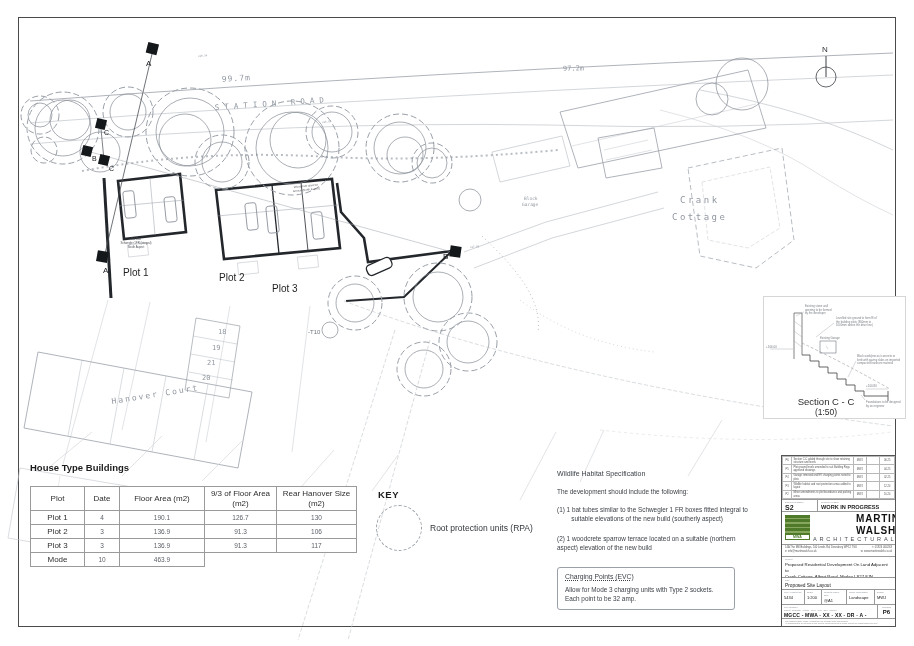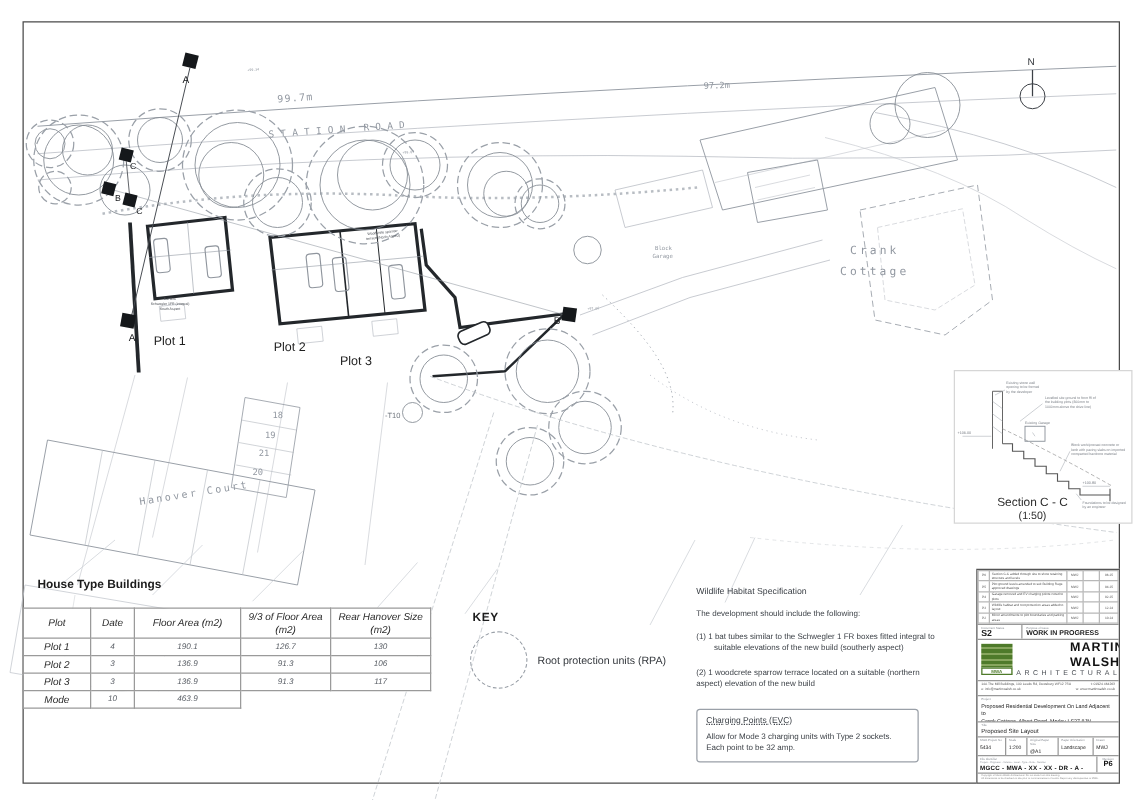--- a/index.html
+++ b/index.html
@@ -6,21 +6,21 @@
   body { background:#fff; font-family:"Liberation Sans", sans-serif; }
   #sheet { position:relative; width:914px; height:646px; background:#fff; overflow:hidden; }
   #border-frame { position:absolute; left:18px; top:17px; width:878px; height:610px; border:1px solid #4a4a4a; }
   svg text { user-select:none; }
   .survey { font-family:"DejaVu Sans Mono", monospace; fill:#9298a1; }
   .plotlbl { font-family:"Liberation Sans", sans-serif; fill:#1f1f1f; }
   .tinynote { font-family:"Liberation Sans", sans-serif; fill:#4a4e54; }
 
   
   #schedule-title { position:absolute; left:30px; top:462px; font-size:9.5px; font-weight:bold; color:#1c1c1c; }
-  #schedule-table { position:absolute; left:18px; top:486px; border-collapse:collapse; background:transparent;font-style:italic; }
+  #schedule-table { position:absolute; left:30px; top:486px; border-collapse:collapse; background:transparent; }
   #schedule-table th, #schedule-table td { border:1px solid #9a9a9a; text-align:center; vertical-align:middle; padding:2px 2px; }
   #schedule-table th { font-size:8px; font-weight:normal; color:#2e2e2e; line-height:1.2; height:24px; background:#fff; }
   #schedule-table td { font-size:6.5px; color:#5a5f66; height:13px; background:#fff; }
   #schedule-table td.plotcell { font-size:8px; color:#2e2e2e; }
   #schedule-table td.empty { border:none; background:transparent; }
 
   
   #key-title { position:absolute; left:378px; top:489px; font-size:9.5px; font-weight:bold; letter-spacing:.5px; color:#1c1c1c; }
   #key-circle { position:absolute; left:376px; top:505px; width:46px; height:46px; border:1.4px dashed #9aa0a8; border-radius:50%; }
   #key-rpa-label { position:absolute; left:430px; top:523px; font-size:8.5px; color:#33373c; }

